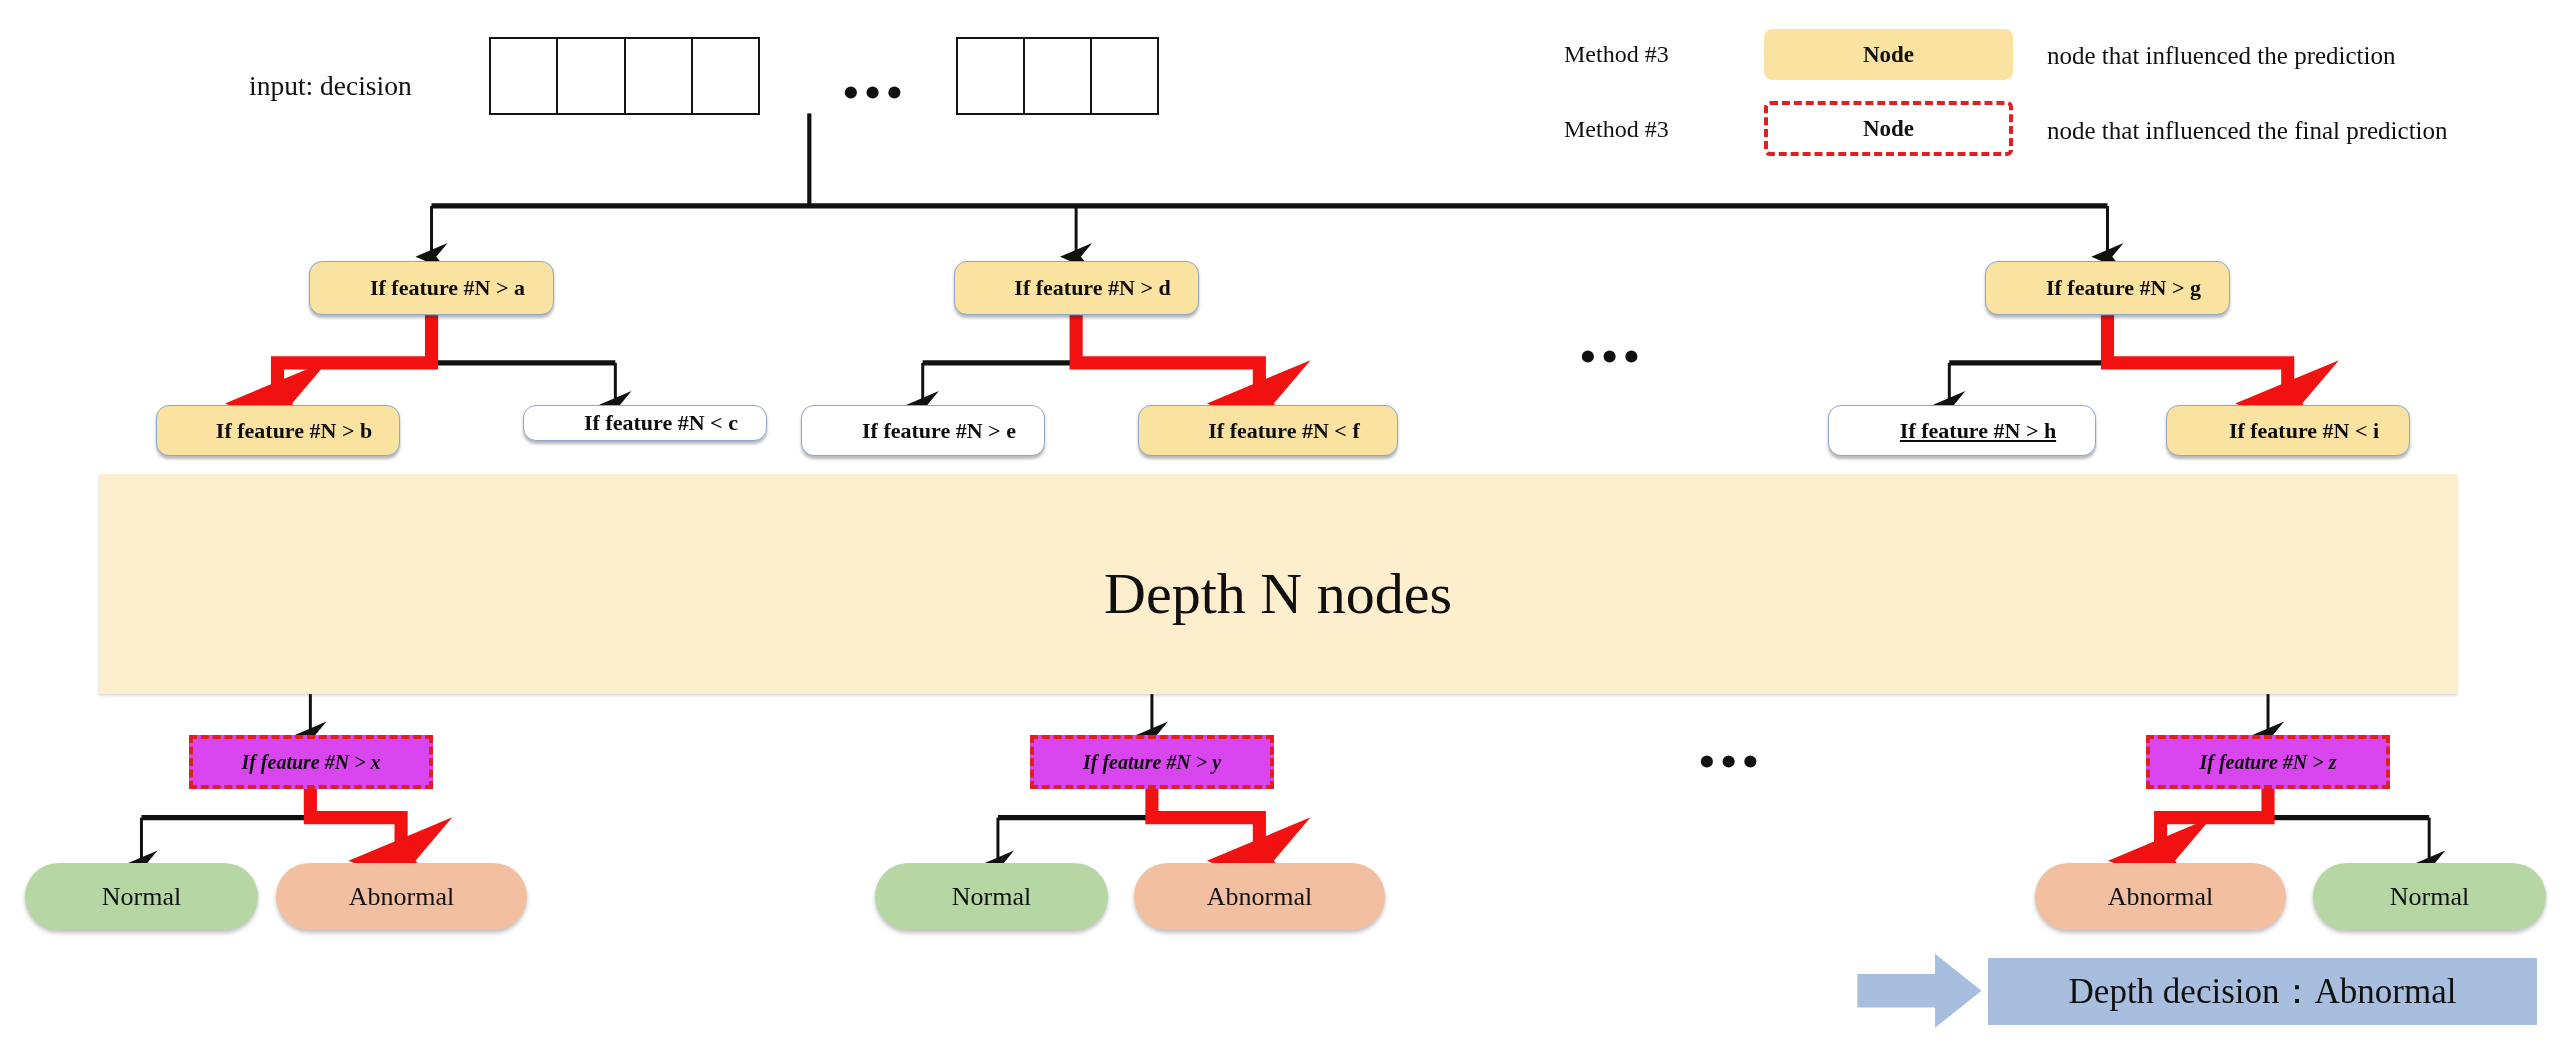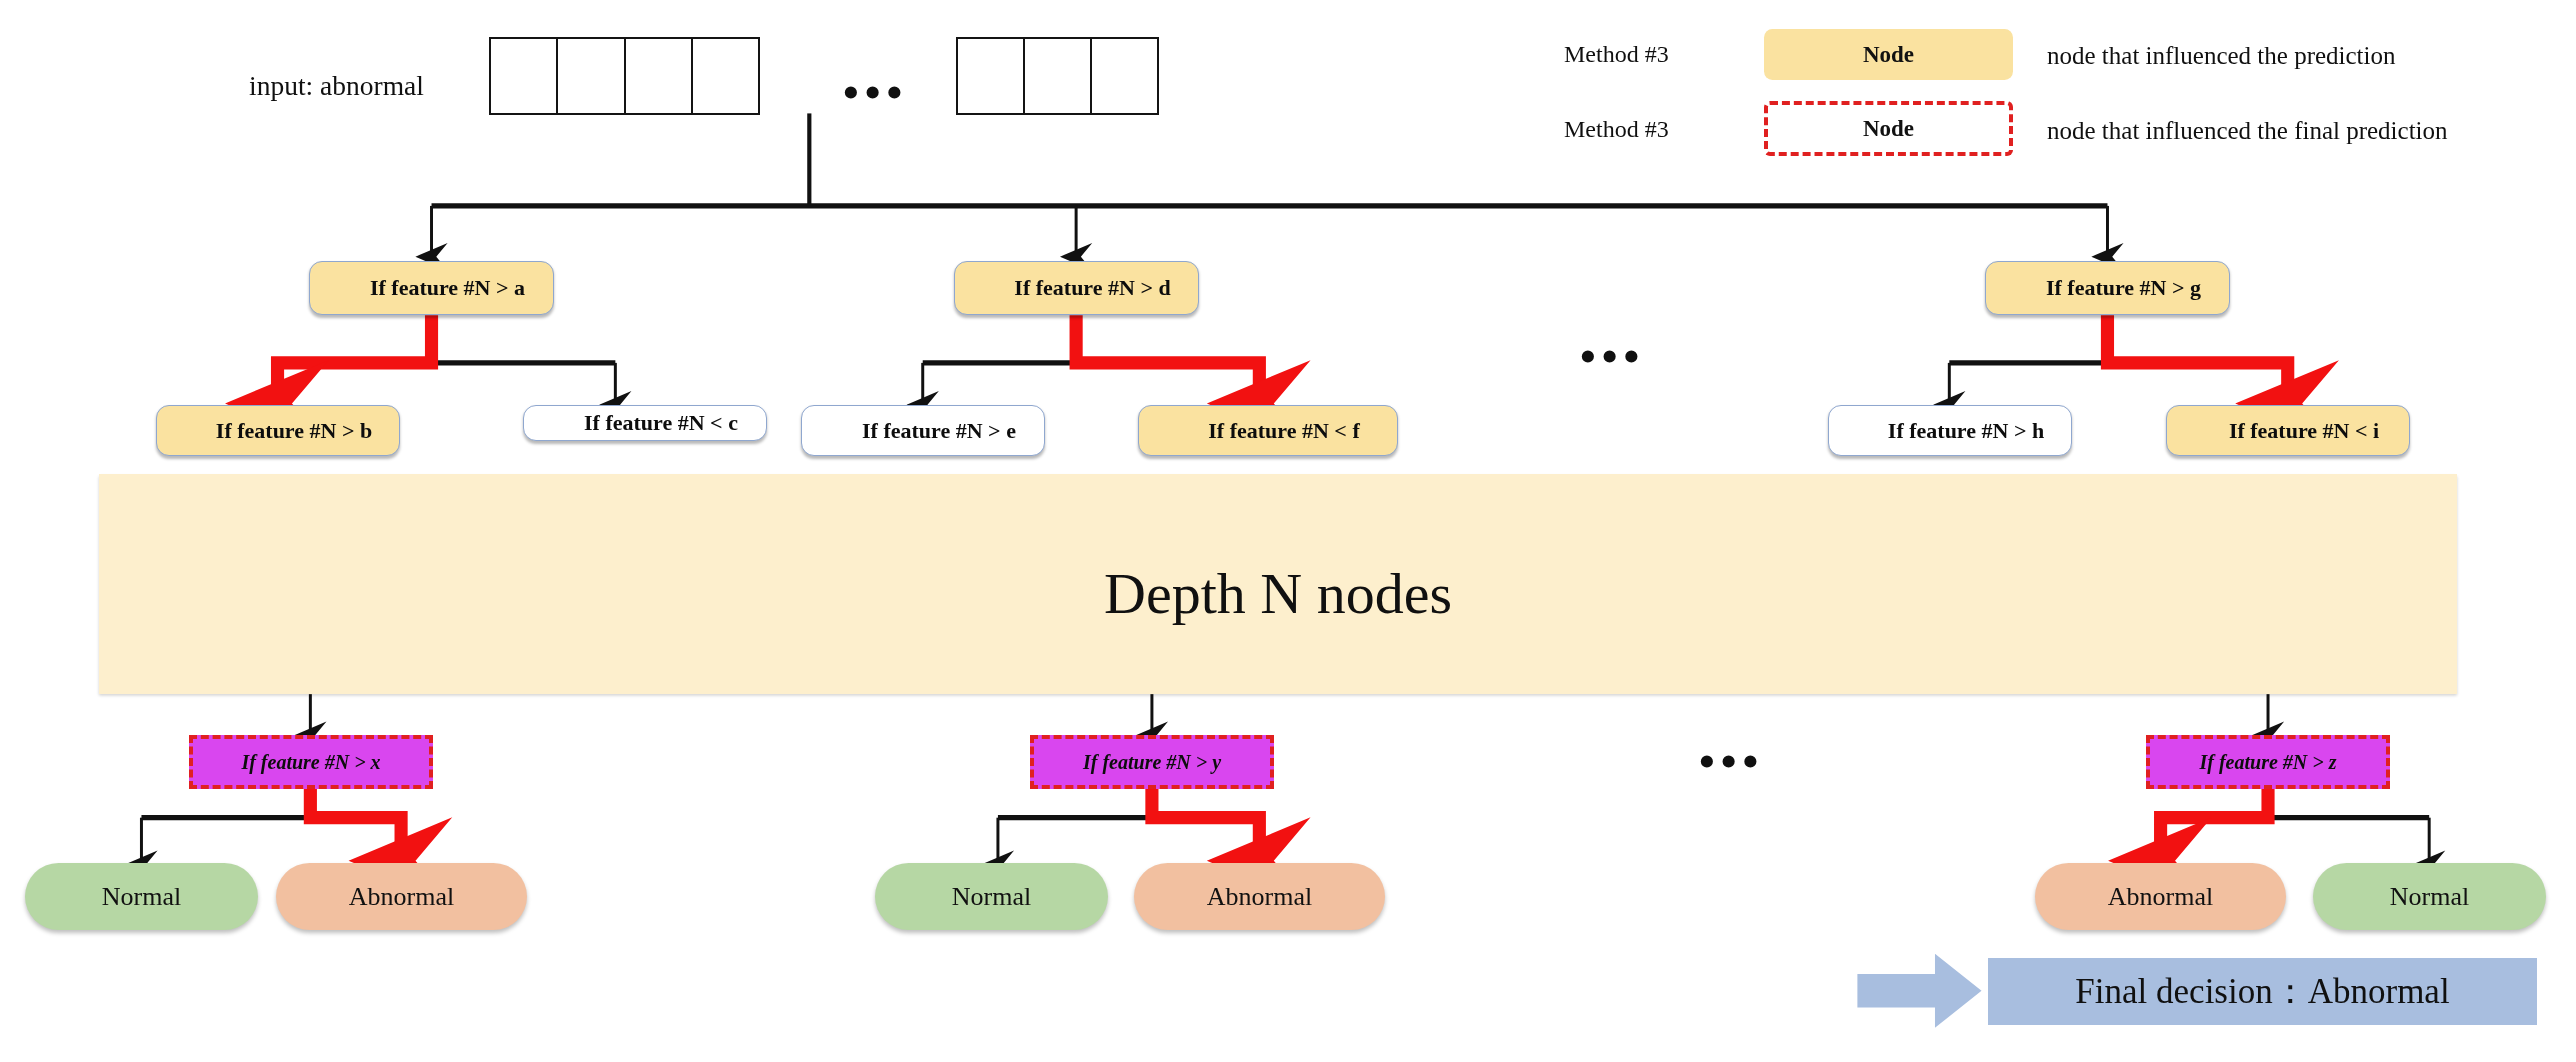--- a/index.html
+++ b/index.html
@@ -100,21 +100,21 @@
 
     <path d="M3531,528 L3531,608 L3833,608 L3833,676" stroke="#f21111" stroke-width="22" fill="none" stroke-linejoin="miter" marker-end="url(#ahR)"></path>
 
     <path d="M520,1322 L520,1370 L672,1370 L672,1442" stroke="#f21111" stroke-width="22" fill="none" stroke-linejoin="miter" marker-end="url(#ahR)"></path>
 
     <path d="M1930,1322 L1930,1370 L2110,1370 L2110,1442" stroke="#f21111" stroke-width="22" fill="none" stroke-linejoin="miter" marker-end="url(#ahR)"></path>
 
     <path d="M3800,1322 L3800,1370 L3620,1370 L3620,1442" stroke="#f21111" stroke-width="22" fill="none" stroke-linejoin="miter" marker-end="url(#ahR)"></path>
   </svg>
 
-  <div class="plain-text t-input" style="left:249px;top:70px;">input: abnormal</div>
+  <div class="plain-text t-input" style="left:249px;top:70px;">input: decision</div>
 
   <div class="cellbox" style="left:489px;top:37px;width:271px;height:78px;">
     <i></i>
     <i></i>
     <i></i>
     <i></i>
   </div>
 
   <div class="plain-text t-dots" style="left:843px;top:70px;">•••</div>
 
@@ -135,21 +135,21 @@
   <div class="node node-dec hl" style="left:309px;top:261px;width:245px;height:54px;">If feature #N &gt; a</div>
   <div class="node node-dec hl" style="left:954px;top:261px;width:245px;height:54px;">If feature #N &gt; d</div>
   <div class="node node-dec hl" style="left:1985px;top:261px;width:245px;height:54px;">If feature #N &gt; g</div>
 
   <div class="plain-text t-dots" style="left:1580px;top:334px;">•••</div>
 
   <div class="node node-dec hl" style="left:156px;top:405px;width:244px;height:51px;">If feature #N &gt; b</div>
   <div class="node node-dec plain" style="left:523px;top:405px;width:244px;height:36px;">If feature #N &lt; c</div>
   <div class="node node-dec plain" style="left:801px;top:405px;width:244px;height:51px;">If feature #N &gt; e</div>
   <div class="node node-dec hl" style="left:1138px;top:405px;width:260px;height:51px;">If feature #N &lt; f</div>
-  <div class="node node-dec plain" style="left:1828px;top:405px;width:244px;height:51px;">If feature #N &gt; h</div>
+  <div class="node node-dec plain" style="left:1828px;top:405px;width:268px;height:51px;text-decoration:underline;">If feature #N &gt; h</div>
   <div class="node node-dec hl" style="left:2166px;top:405px;width:244px;height:51px;">If feature #N &lt; i</div>
 
   <div class="depth-banner" style="left:99px;top:474px;width:2358px;height:220px;">
     <span class="plain-text t-banner" style="position:static;">Depth N nodes</span>
   </div>
 
   <div class="node node-final" style="left:189px;top:735px;width:244px;height:54px;">If feature #N &gt; x</div>
   <div class="node node-final" style="left:1030px;top:735px;width:244px;height:54px;">If feature #N &gt; y</div>
   <div class="node node-final" style="left:2146px;top:735px;width:244px;height:54px;">If feature #N &gt; z</div>
 
@@ -162,17 +162,17 @@
   <div class="leaf abnormal" style="left:1134px;top:863px;width:251px;height:67px;">Abnormal</div>
 
   <div class="leaf abnormal" style="left:2035px;top:863px;width:251px;height:67px;">Abnormal</div>
   <div class="leaf normal" style="left:2313px;top:863px;width:233px;height:67px;">Normal</div>
 
   <svg class="layer" viewBox="0 0 4316 1781">
     <path d="M3112,1632 L3242,1632 L3242,1598 L3320,1660 L3242,1722 L3242,1688 L3112,1688 Z" fill="#a8bedf"></path>
   </svg>
 
   <div class="final-bar" style="left:1988px;top:958px;width:549px;height:67px;">
-    <span class="plain-text t-final" style="position:static;">Final decision：Abnormal</span>
+    <span class="plain-text t-final" style="position:static;">Depth decision：Abnormal</span>
   </div>
 
 </div>
 
 
 </body></html>

